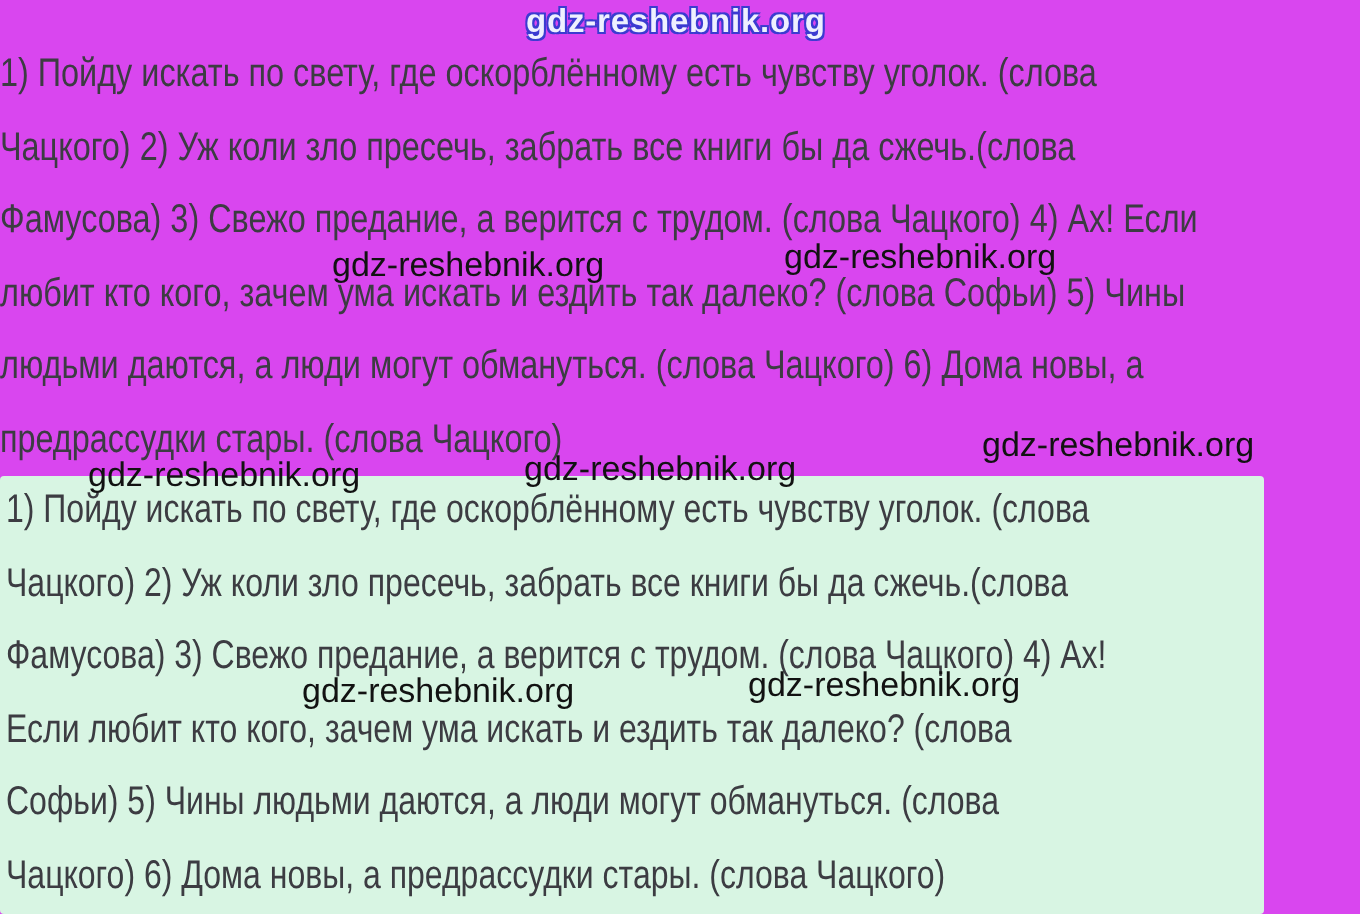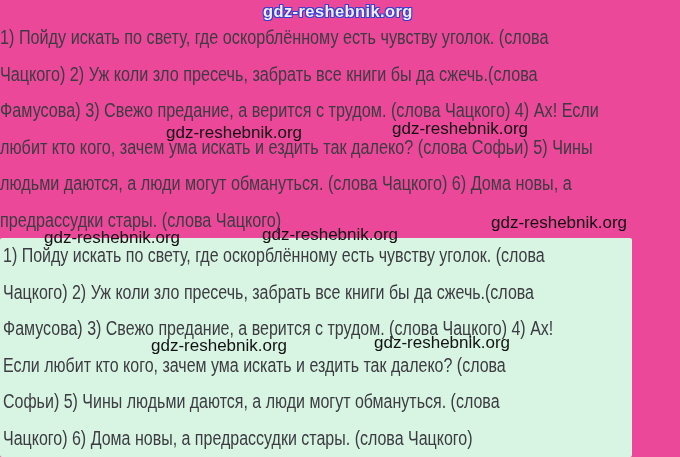--- a/index.html
+++ b/index.html
@@ -1,21 +1,21 @@
 <!DOCTYPE html>
 <html lang="ru"><head>
 <meta charset="utf-8">
 <style>
   html, body { margin: 0; padding: 0; background: #ffffff; }
 
   .screen {
     position: relative;
     width: 680px;
     height: 457px;
-    background: #ec4899;
+    background: #d946ef;
     overflow: hidden;
     font-family: "Liberation Sans", "DejaVu Sans", sans-serif;
   }
 
   
   .text-block {
     position: absolute;
     color: #3c3c42;
     font-size: 20px;
     line-height: 36.5px;

